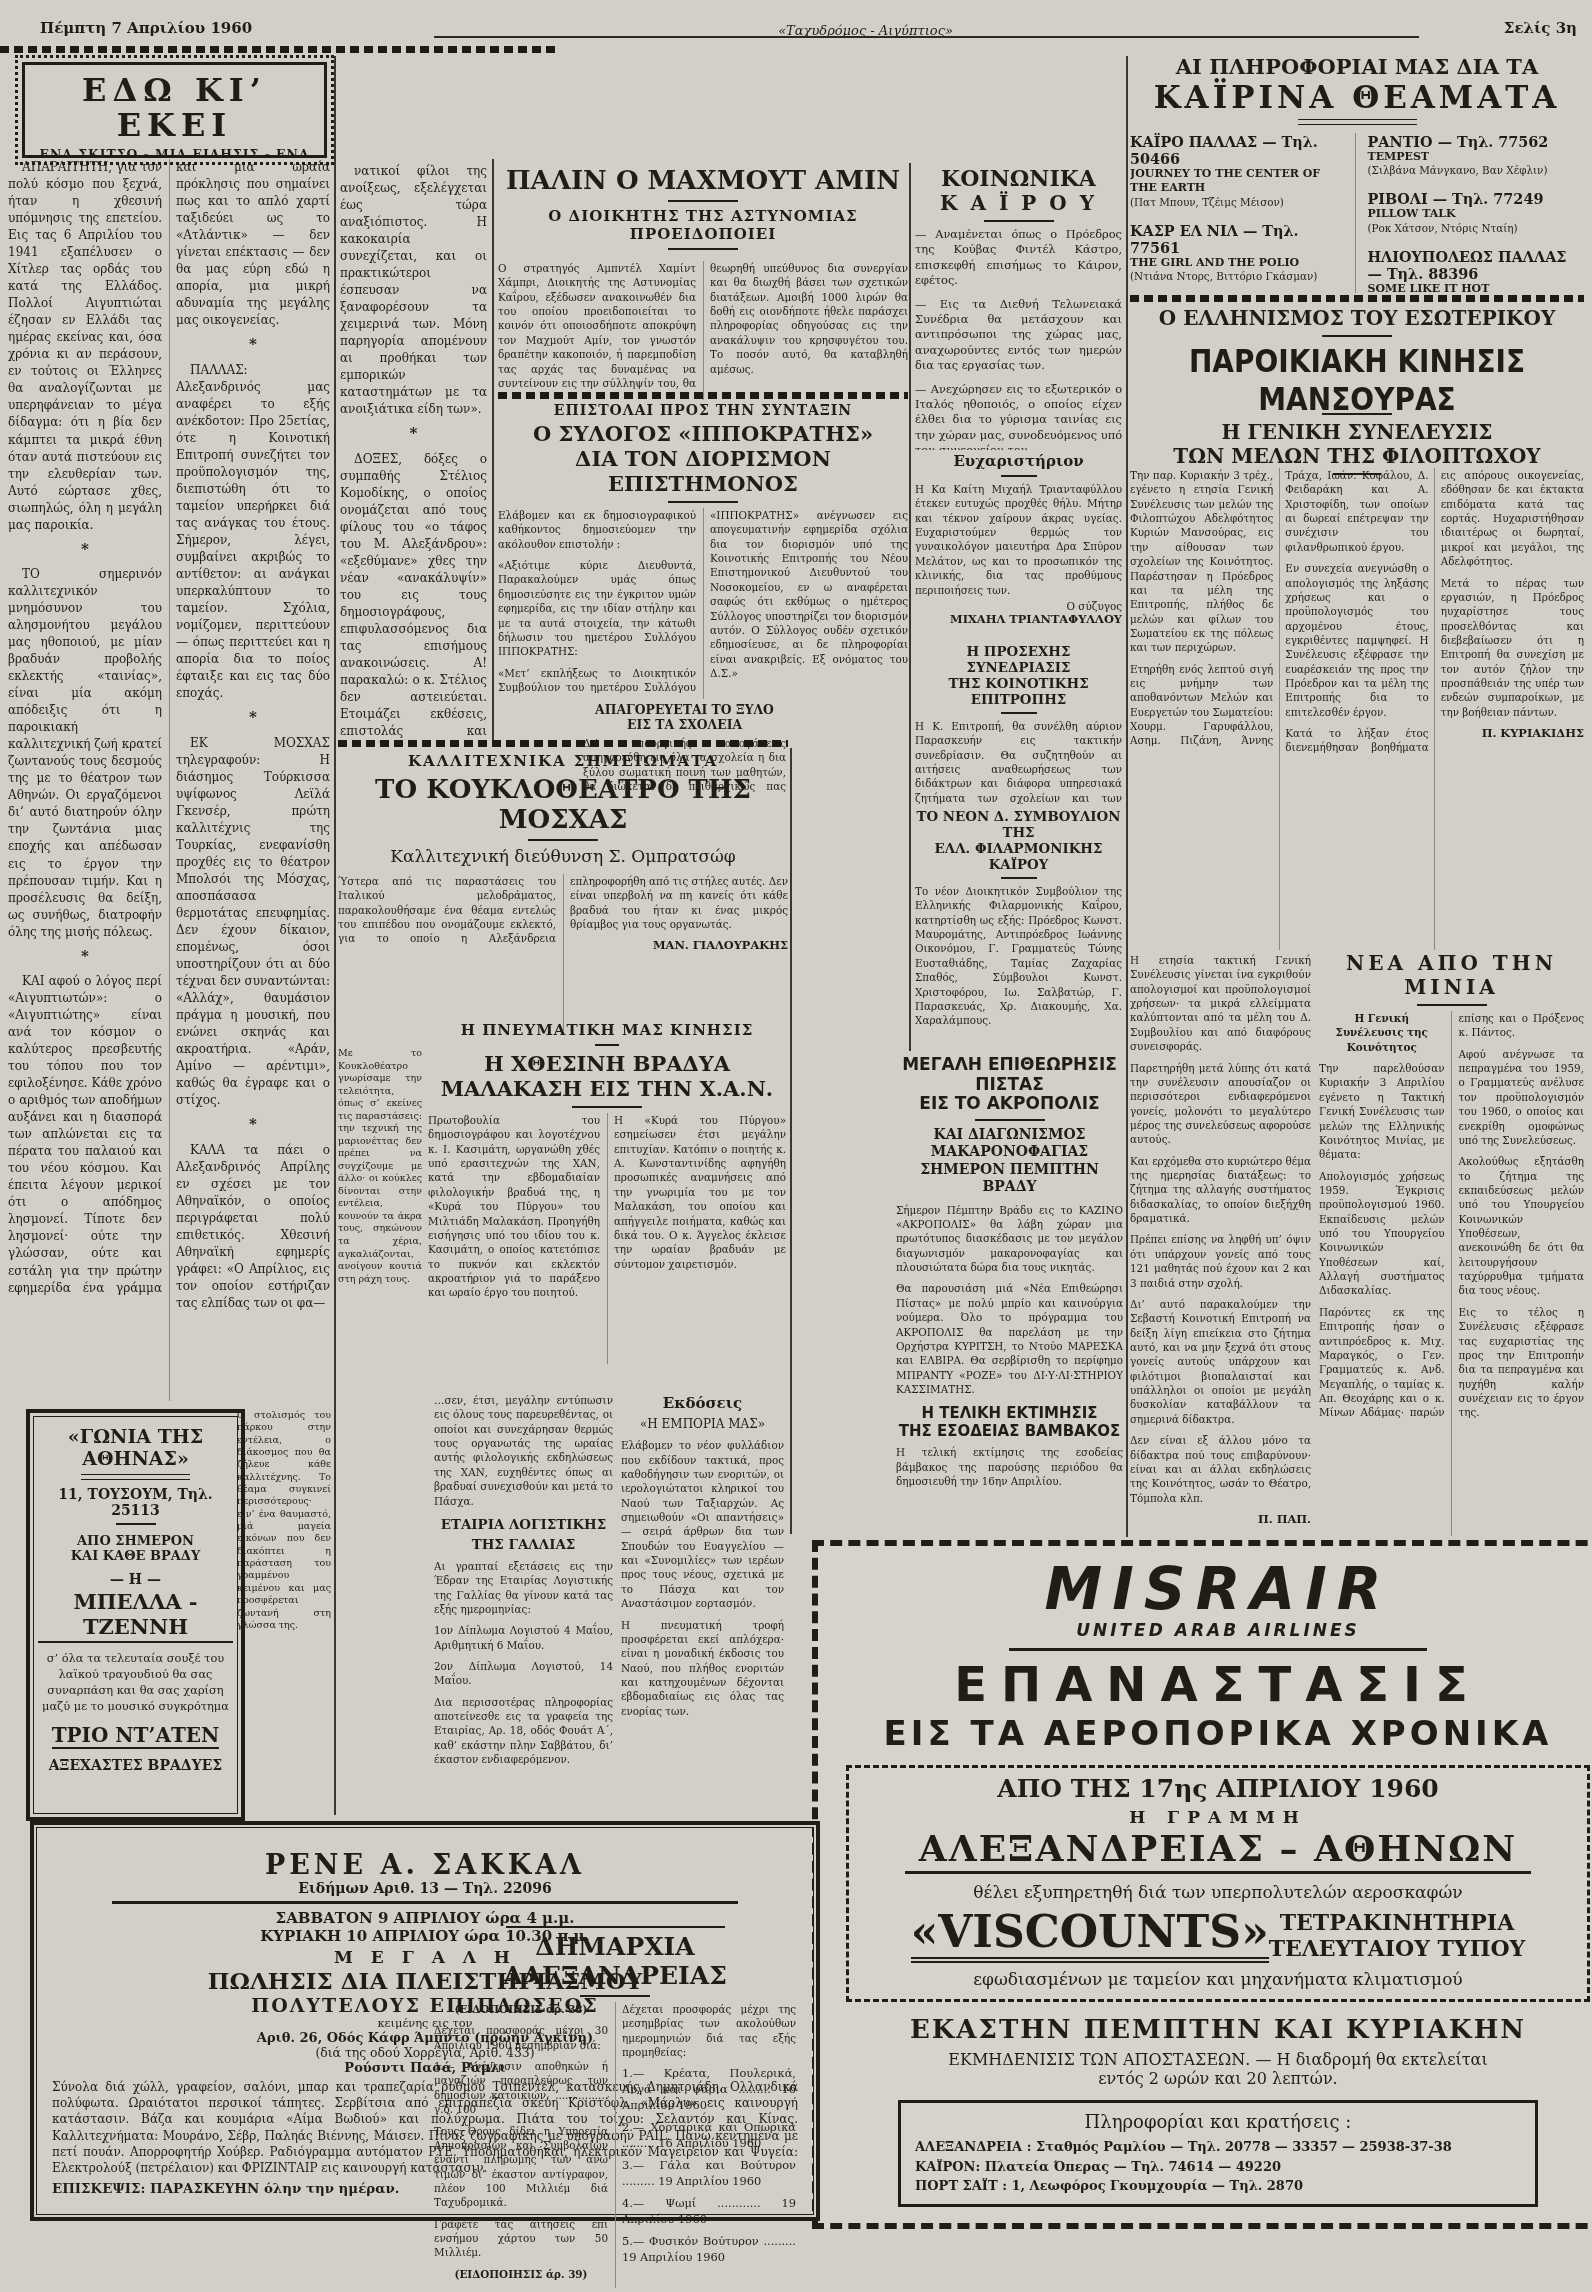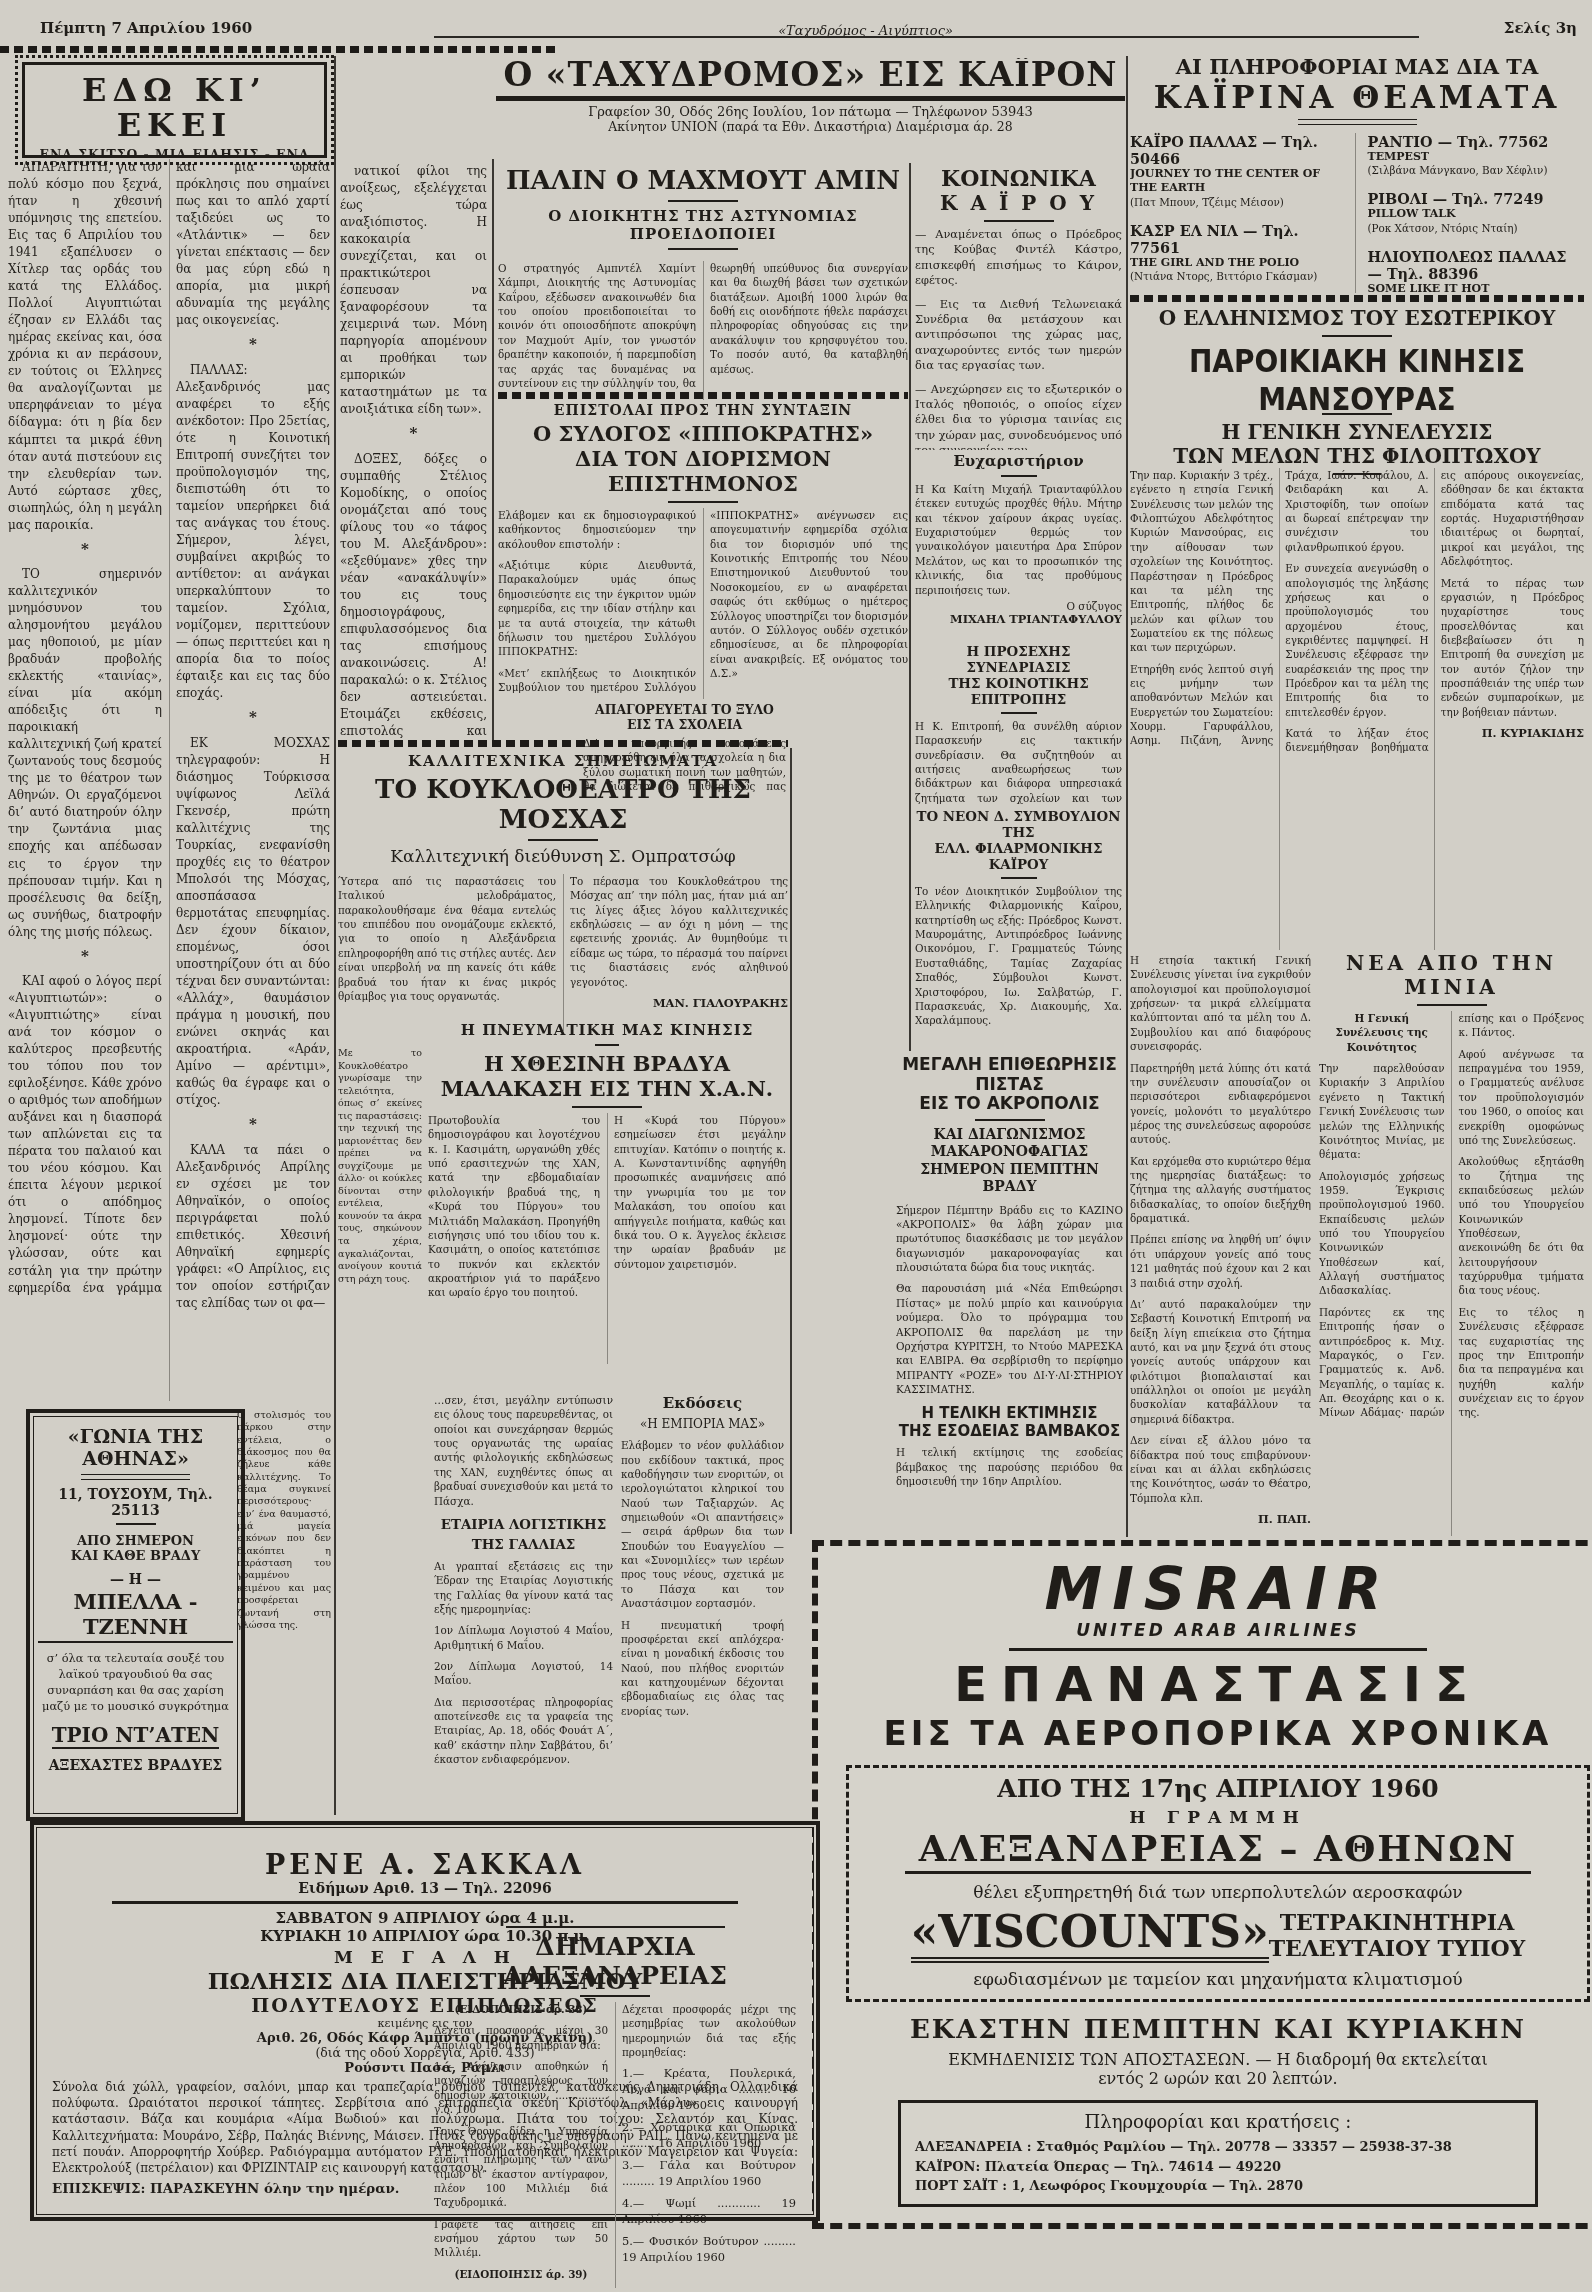--- a/index.html
+++ b/index.html
@@ -79,26 +79,20 @@
     <p>ΚΑΛΑ τα πάει ο Αλεξανδρινός Απρίλης εν σχέσει με τον Αθηναϊκόν, ο οποίος περιγράφεται πολύ επιθετικός. Χθεσινή Αθηναϊκή εφημερίς γράφει: «Ο Απρίλιος, εις τον οποίον εστήριζαν τας ελπίδας των οι φα—</p>
   </div>
 
   <div class="blk bt j" style="left:340px;top:163px;width:147px;height:579px;">
     <p>νατικοί φίλοι της ανοίξεως, εξελέγχεται έως τώρα αναξιόπιστος. Η κακοκαιρία συνεχίζεται, και οι πρακτικώτεροι έσπευσαν να ξαναφορέσουν τα χειμερινά των. Μόνη παρηγορία απομένουν αι προθήκαι των εμπορικών καταστημάτων με τα ανοιξιάτικα είδη των».</p>
     <div class="ornament">*</div>
     <p>ΔΟΞΕΣ, δόξες ο συμπαθής Στέλιος Κομοδίκης, ο οποίος ονομάζεται από τους φίλους του «ο τάφος του Μ. Αλεξάνδρου»: «εξεθύμανε» χθες την νέαν «ανακάλυψίν» του εις τους δημοσιογράφους, επιφυλασσόμενος δια τας επισήμους ανακοινώσεις. Α! παρακαλώ: ο κ. Στέλιος δεν αστειεύεται. Ετοιμάζει εκθέσεις, επιστολάς και διαγράμματα και υπόσχεται ότι η ανασκαφή θα αρχίση το συντομώτερον. Γιατί όταν θίγεται η δόξα της πόλεως, θίγεται — λέγει — σύμπασα η ιστορία της.</p>
 
   </div>
 
-  <div class="blk c" style="left:496px;top:58px;width:629px;">
-    <div class="b" style="font-size:33px;letter-spacing:1px;line-height:1.05;">Ο «ΤΑΧΥΔΡΟΜΟΣ» ΕΙΣ ΚΑΪΡΟΝ</div>
-    <div class="thickbar"></div>
-    <div style="font-size:13px;margin-top:2px;">Γραφείον 30, Οδός 26ης Ιουλίου, 1ον πάτωμα — Τηλέφωνον 53943</div>
-    <div style="font-size:12.4px;">Ακίνητον UNION (παρά τα Εθν. Δικαστήρια) Διαμέρισμα άρ. 28</div>
-  </div>
 
   <div class="blk c" style="left:498px;top:165px;width:410px;">
     <div class="b" style="font-size:26px;">ΠΑΛΙΝ Ο ΜΑΧΜΟΥΤ ΑΜΙΝ</div>
     <hr class="shortrule">
     <div class="b" style="font-size:15px;letter-spacing:1px;">Ο ΔΙΟΙΚΗΤΗΣ ΤΗΣ ΑΣΤΥΝΟΜΙΑΣ ΠΡΟΕΙΔΟΠΟΙΕΙ</div>
     <hr class="shortrule">
   </div>
   <div class="blk bt-sm j cols2" style="left:498px;top:249px;width:410px;height:139px;margin-top:12px;">
     <p>Ο στρατηγός Αμπντέλ Χαμίντ Χάμπρι, Διοικητής της Αστυνομίας Καΐρου, εξέδωσεν ανακοινωθέν δια του οποίου προειδοποιείται το κοινόν ότι οποιοσδήποτε αποκρύψη τον Μαχμούτ Αμίν, τον γνωστόν δραπέτην κακοποιόν, ή παρεμποδίση τας αρχάς τας δυναμένας να συντείνουν εις την σύλληψίν του, θα θεωρηθή υπεύθυνος δια συνεργίαν και θα διωχθή βάσει των σχετικών διατάξεων. Αμοιβή 1000 λιρών θα δοθή εις οιονδήποτε ήθελε παράσχει πληροφορίας οδηγούσας εις την ανακάλυψιν του κρησφυγέτου του. Το ποσόν αυτό, θα καταβληθή αμέσως.</p>
   </div>
@@ -125,21 +119,20 @@
 
   <div class="hband" style="left:338px;top:740px;width:450px;"></div>
 
   <div class="blk" style="left:338px;top:752px;width:450px;height:289px;">
     <div class="c b" style="font-size:15px;letter-spacing:2px;">ΚΑΛΛΙΤΕΧΝΙΚΑ ΣΗΜΕΙΩΜΑΤΑ</div>
     <div class="c b" style="font-size:26px;margin-top:4px;">ΤΟ ΚΟΥΚΛΟΘΕΑΤΡΟ ΤΗΣ ΜΟΣΧΑΣ</div>
     <hr class="shortrule">
     <div class="c" style="font-size:17px;">Καλλιτεχνική διεύθυνση Σ. Ομπρατσώφ</div>
     <div class="bt-sm j cols2" style="height:157px;margin-top:8px;">
       <p>Ύστερα από τις παραστάσεις του Ιταλικού μελοδράματος, παρακολουθήσαμε ένα θέαμα εντελώς του επιπέδου που ονομάζουμε εκλεκτό, για το οποίο η Αλεξάνδρεια επληροφορήθη από τις στήλες αυτές. Δεν είναι υπερβολή να πη κανείς ότι κάθε βραδυά του ήταν κι ένας μικρός θρίαμβος για τους οργανωτάς.</p>
-      <p>Το πέρασμα του Κουκλοθεάτρου της Μόσχας απ’ την πόλη μας, ήταν μιά απ’ τις λίγες άξιες λόγου καλλιτεχνικές εκδηλώσεις — αν όχι η μόνη — της εφετεινής χρονιάς. Αν θυμηθούμε τι είδαμε ως τώρα, το πέρασμά του παίρνει τις διαστάσεις ενός αληθινού γεγονότος.</p>
       <p class="sig">ΜΑΝ. ΓΙΑΛΟΥΡΑΚΗΣ</p>
     </div>
   </div>
 
   <div class="blk j" style="left:338px;top:1047px;width:84px;height:342px;font-size:9.5px;line-height:1.32;">
     <p>Με το Κουκλοθέατρο γνωρίσαμε την τελειότητα, όπως σ’ εκείνες τις παραστάσεις: την τεχνική της μαριονέττας δεν πρέπει να συγχίζουμε με άλλο· οι κούκλες δίνονται στην εντέλεια, κουνούν τα άκρα τους, σηκώνουν τα χέρια, αγκαλιάζονται, ανοίγουν κουτιά στη ράχη τους.</p>
   </div>
 
   <div class="blk" style="left:428px;top:1021px;width:358px;height:368px;">
     <div class="c b" style="font-size:15px;letter-spacing:1px;">Η ΠΝΕΥΜΑΤΙΚΗ ΜΑΣ ΚΙΝΗΣΙΣ</div>

